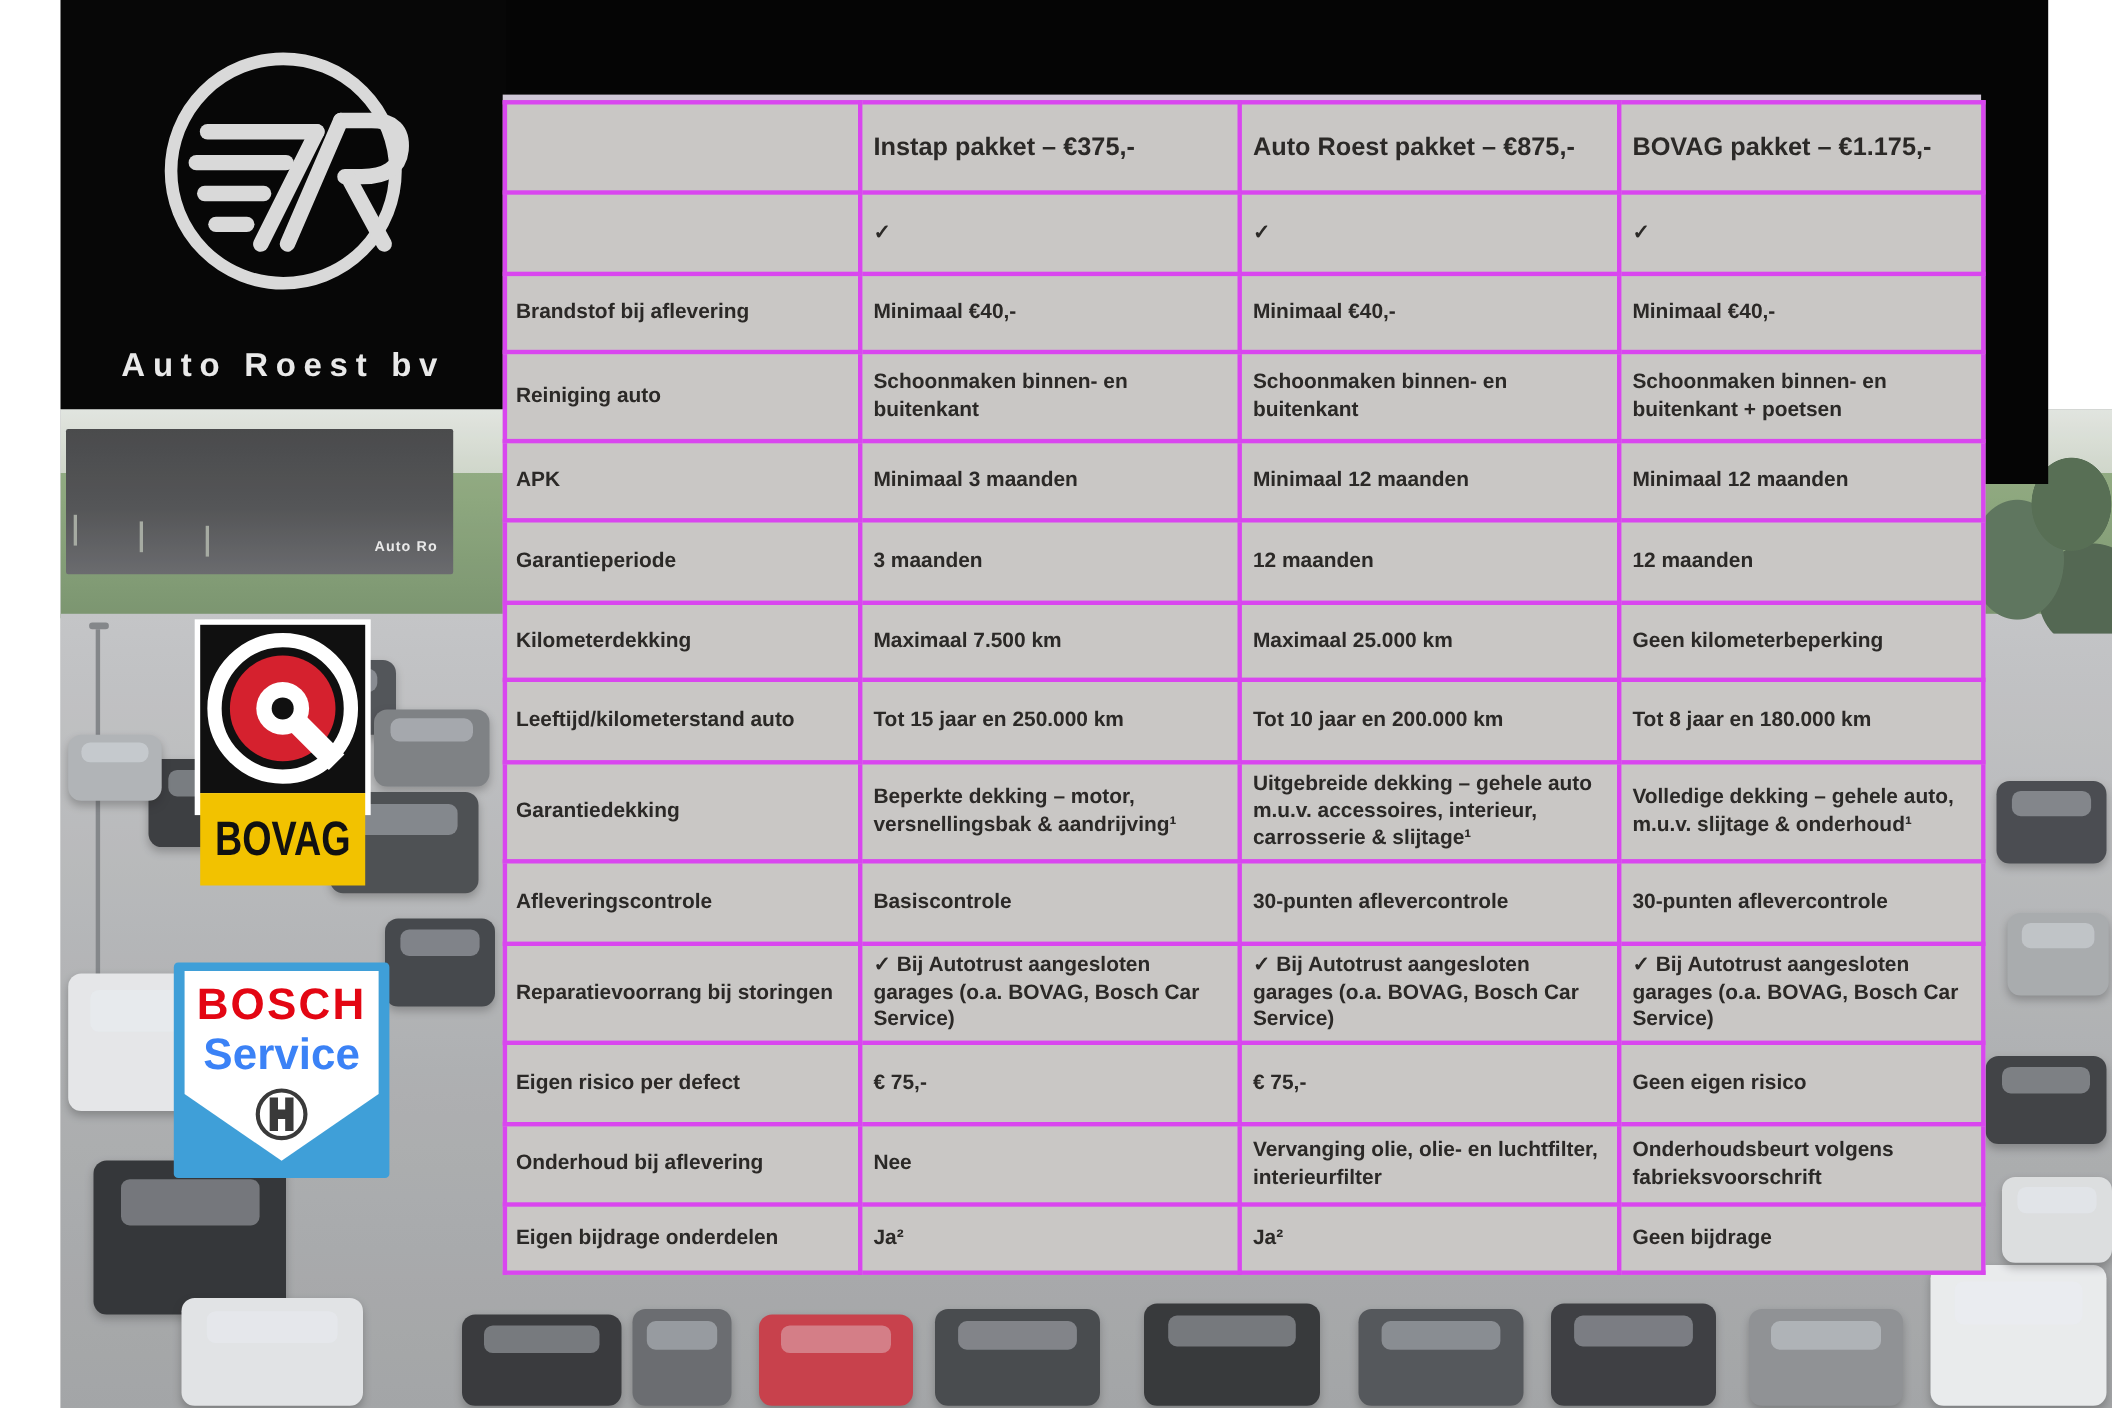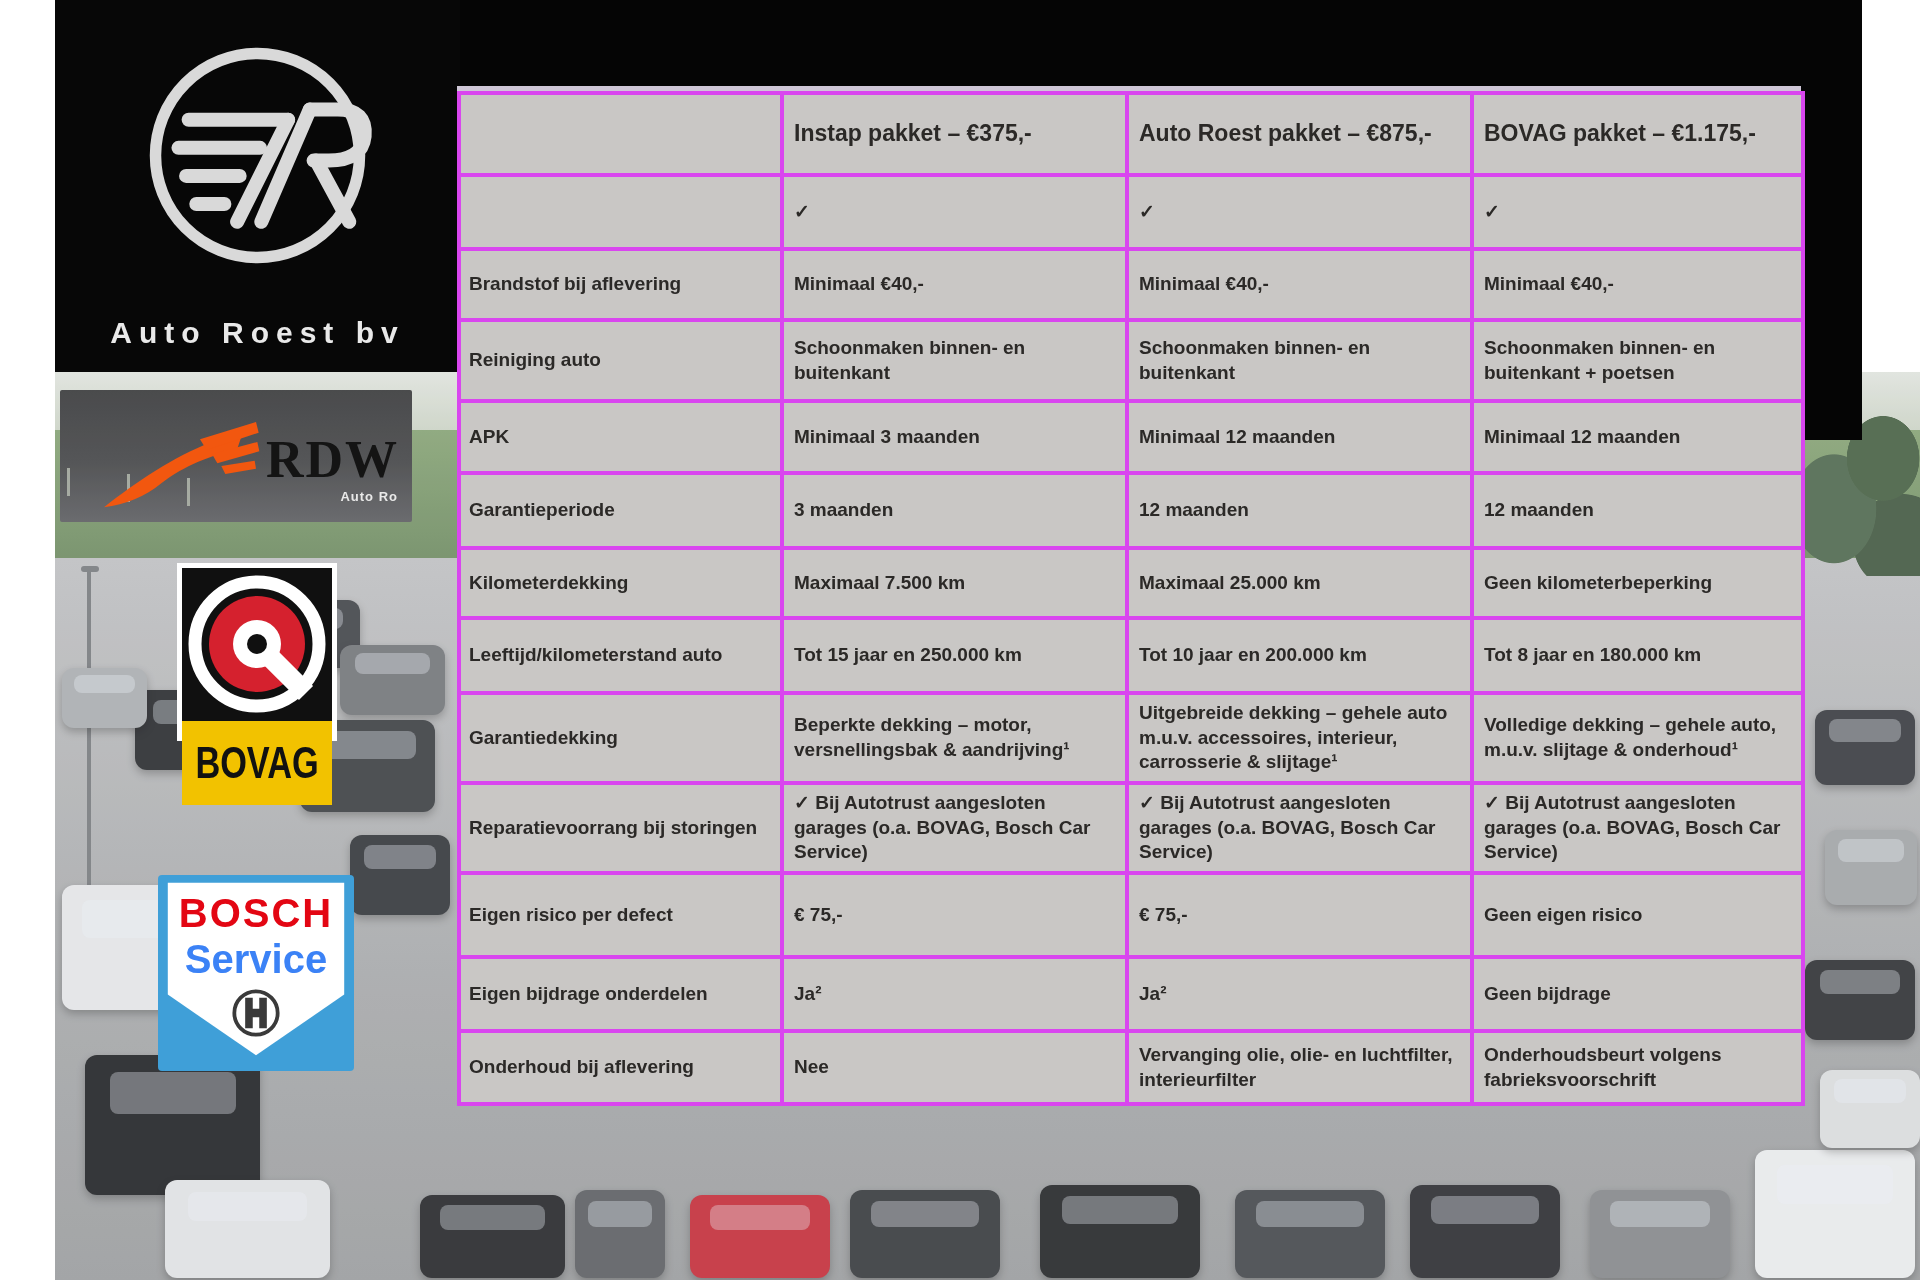--- a/index.html
+++ b/index.html
@@ -149,31 +149,20 @@
         <path d="M52,138 H74"></path>
         <path d="M124,72 L84,152"></path>
         <path d="M141,64 L103,152"></path>
         <path d="M141,64 h22 q23,0 21,21 q-2,19 -28,19 h-12"></path>
         <path d="M146,104 L172,152"></path>
       </g>
     </svg>
     <div class="dealer-name">Auto Roest bv</div>
   </div>
 
-  <div class="rdw">
-    <svg width="160" height="100" viewBox="0 0 240 140">
-      <g fill="#f2570f">
-        <path d="M6,132 C54,94 110,56 168,34 L214,20 L206,44 C158,56 116,76 92,96 C68,116 38,128 6,132 Z"></path>
-        <path d="M150,30 L234,4 L238,20 L160,46 Z"></path>
-        <path d="M168,52 L236,34 L239,48 L176,66 Z"></path>
-        <path d="M182,70 L232,62 L234,74 L188,82 Z"></path>
-      </g>
-    </svg>
-    <span class="rdw-label">RDW</span>
-  </div>
 
   <div class="bovag">
     <div class="bovag-top">
       <svg width="150" height="153" viewBox="0 0 150 153">
         <circle cx="75" cy="76" r="62" fill="none" stroke="#ffffff" stroke-width="13"></circle>
         <circle cx="75" cy="76" r="48" fill="#d5212e"></circle>
         <path d="M75,76 L124,125" stroke="#ffffff" stroke-width="20" stroke-linecap="butt"></path>
         <circle cx="75" cy="76" r="24" fill="#ffffff"></circle>
         <circle cx="75" cy="76" r="10" fill="#101010"></circle>
       </svg>
@@ -253,39 +242,45 @@
         <td>Tot 10 jaar en 200.000 km</td>
         <td>Tot 8 jaar en 180.000 km</td>
       </tr>
       <tr>
         <th>Garantiedekking</th>
         <td>Beperkte dekking – motor, versnellingsbak &amp; aandrijving¹</td>
         <td>Uitgebreide dekking – gehele auto m.u.v. accessoires, interieur, carrosserie &amp; slijtage¹</td>
         <td>Volledige dekking – gehele auto, m.u.v. slijtage &amp; onderhoud¹</td>
       </tr>
       <tr>
+        <th>Afleveringscontrole</th>
+        <td>Basiscontrole</td>
+        <td>30-punten aflevercontrole</td>
+        <td>30-punten aflevercontrole</td>
+      </tr>
+      <tr>
         <th>Reparatievoorrang bij storingen</th>
         <td>✓ Bij Autotrust aangesloten garages (o.a. BOVAG, Bosch Car Service)</td>
         <td>✓ Bij Autotrust aangesloten garages (o.a. BOVAG, Bosch Car Service)</td>
         <td>✓ Bij Autotrust aangesloten garages (o.a. BOVAG, Bosch Car Service)</td>
       </tr>
       <tr>
         <th>Eigen risico per defect</th>
         <td>€ 75,-</td>
         <td>€ 75,-</td>
         <td>Geen eigen risico</td>
       </tr>
       <tr>
+        <th>Onderhoud bij aflevering</th>
+        <td>Nee</td>
+        <td>Vervanging olie, olie- en luchtfilter, interieurfilter</td>
+        <td>Onderhoudsbeurt volgens fabrieksvoorschrift</td>
+      </tr>
+      <tr>
         <th>Eigen bijdrage onderdelen</th>
         <td>Ja²</td>
         <td>Ja²</td>
         <td>Geen bijdrage</td>
       </tr>
-      <tr>
-        <th>Onderhoud bij aflevering</th>
-        <td>Nee</td>
-        <td>Vervanging olie, olie- en luchtfilter, interieurfilter</td>
-        <td>Onderhoudsbeurt volgens fabrieksvoorschrift</td>
-      </tr>
     </tbody>
   </table>
 
 </div>
 
 </body></html>

